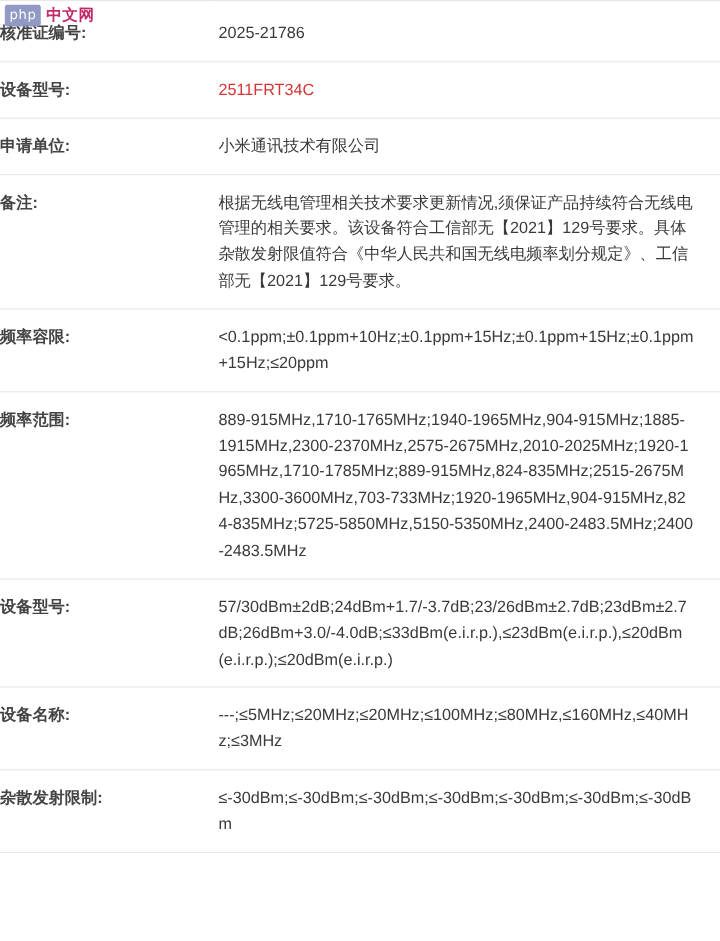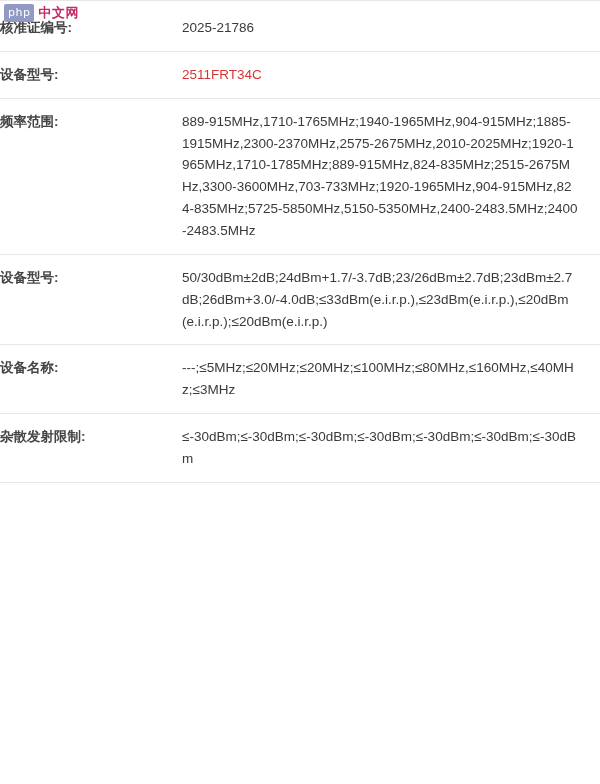--- a/index.html
+++ b/index.html
@@ -95,26 +95,38 @@
   <tbody>
       <tr class="first-row">
         <td class="label">核准证编号:</td>
         <td class="value">2025-21786</td>
       </tr>
       <tr>
         <td class="label">设备型号:</td>
         <td class="value highlight">2511FRT34C</td>
       </tr>
       <tr>
+        <td class="label">申请单位:</td>
+        <td class="value">小米通讯技术有限公司</td>
+      </tr>
+      <tr>
+        <td class="label">备注:</td>
+        <td class="value">根据无线电管理相关技术要求更新情况,须保证产品持续符合无线电管理的相关要求。该设备符合工信部无【2021】129号要求。具体杂散发射限值符合《中华人民共和国无线电频率划分规定》、工信部无【2021】129号要求。</td>
+      </tr>
+      <tr>
+        <td class="label">频率容限:</td>
+        <td class="value">&lt;0.1ppm;±0.1ppm+10Hz;±0.1ppm+15Hz;±0.1ppm+15Hz;±0.1ppm+15Hz;≤20ppm</td>
+      </tr>
+      <tr>
         <td class="label">频率范围:</td>
         <td class="value">889-915MHz,1710-1765MHz;1940-1965MHz,904-915MHz;1885-1915MHz,2300-2370MHz,2575-2675MHz,2010-2025MHz;1920-1965MHz,1710-1785MHz;889-915MHz,824-835MHz;2515-2675MHz,3300-3600MHz,703-733MHz;1920-1965MHz,904-915MHz,824-835MHz;5725-5850MHz,5150-5350MHz,2400-2483.5MHz;2400-2483.5MHz</td>
       </tr>
       <tr>
         <td class="label">设备型号:</td>
-        <td class="value">50/30dBm±2dB;24dBm+1.7/-3.7dB;23/26dBm±2.7dB;23dBm±2.7dB;26dBm+3.0/-4.0dB;≤33dBm(e.i.r.p.),≤23dBm(e.i.r.p.),≤20dBm(e.i.r.p.);≤20dBm(e.i.r.p.)</td>
+        <td class="value">57/30dBm±2dB;24dBm+1.7/-3.7dB;23/26dBm±2.7dB;23dBm±2.7dB;26dBm+3.0/-4.0dB;≤33dBm(e.i.r.p.),≤23dBm(e.i.r.p.),≤20dBm(e.i.r.p.);≤20dBm(e.i.r.p.)</td>
       </tr>
       <tr>
         <td class="label">设备名称:</td>
         <td class="value">---;≤5MHz;≤20MHz;≤20MHz;≤100MHz;≤80MHz,≤160MHz,≤40MHz;≤3MHz</td>
       </tr>
       <tr>
         <td class="label">杂散发射限制:</td>
         <td class="value">≤-30dBm;≤-30dBm;≤-30dBm;≤-30dBm;≤-30dBm;≤-30dBm;≤-30dBm</td>
       </tr>
     </tbody>

